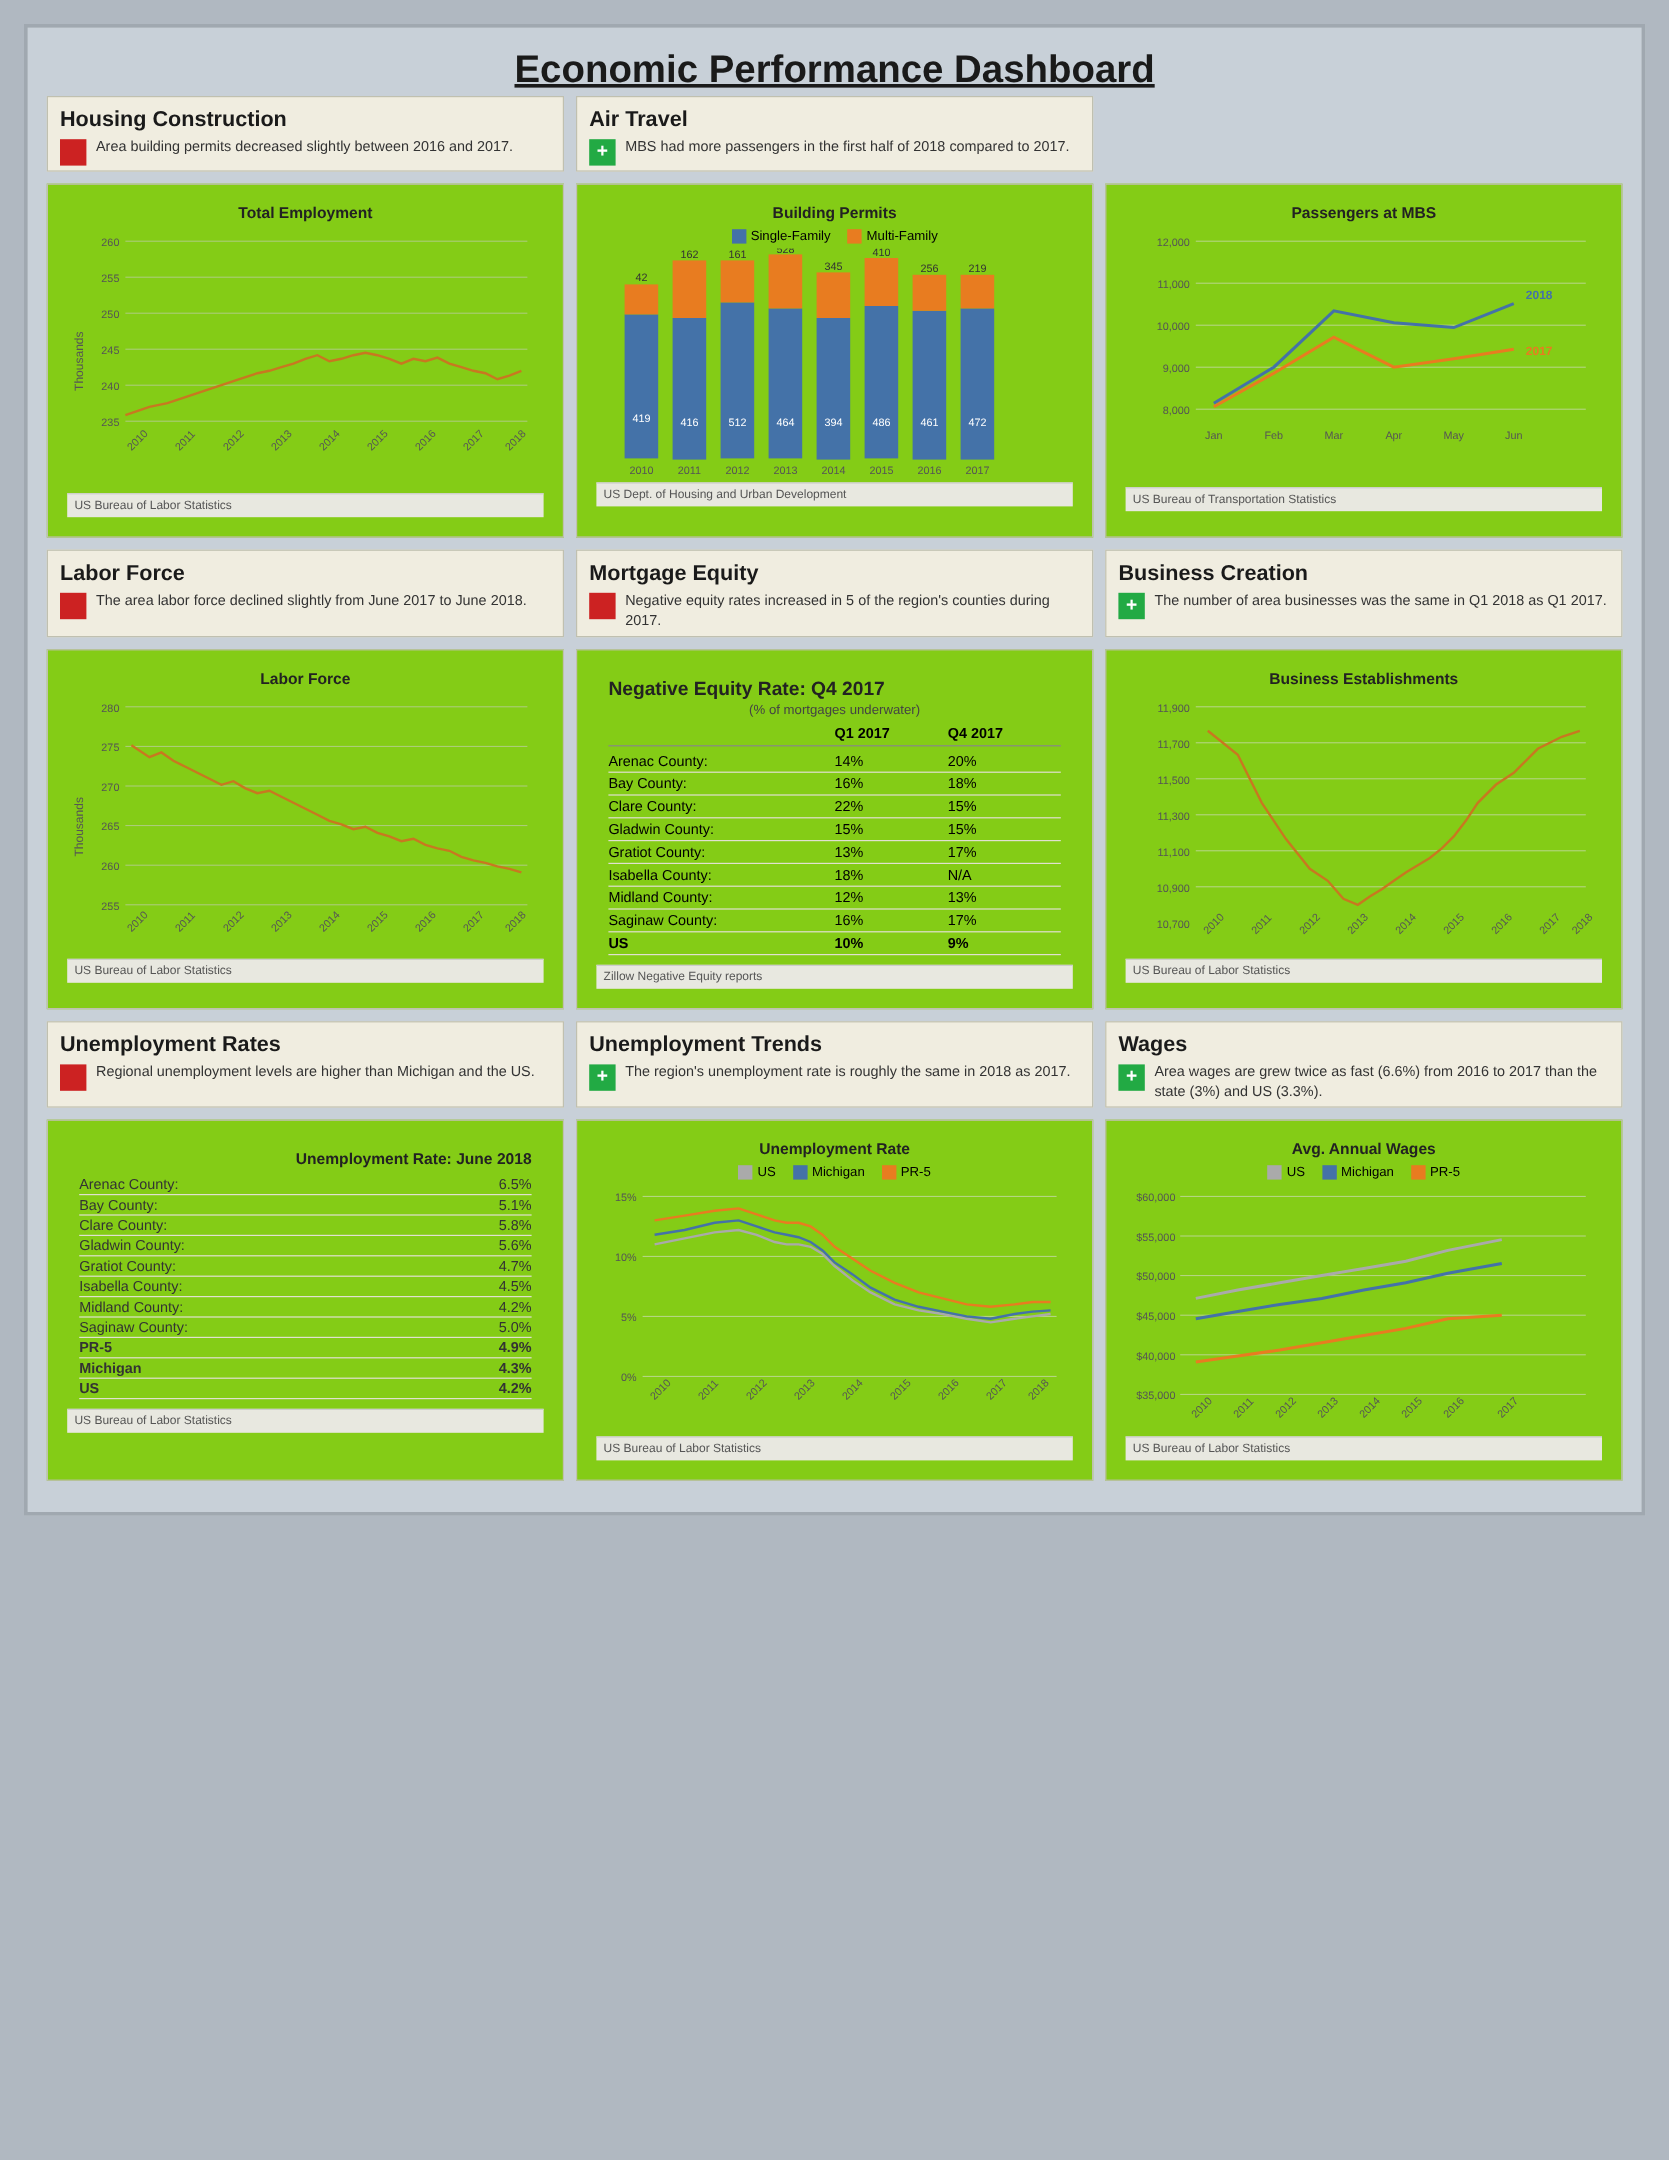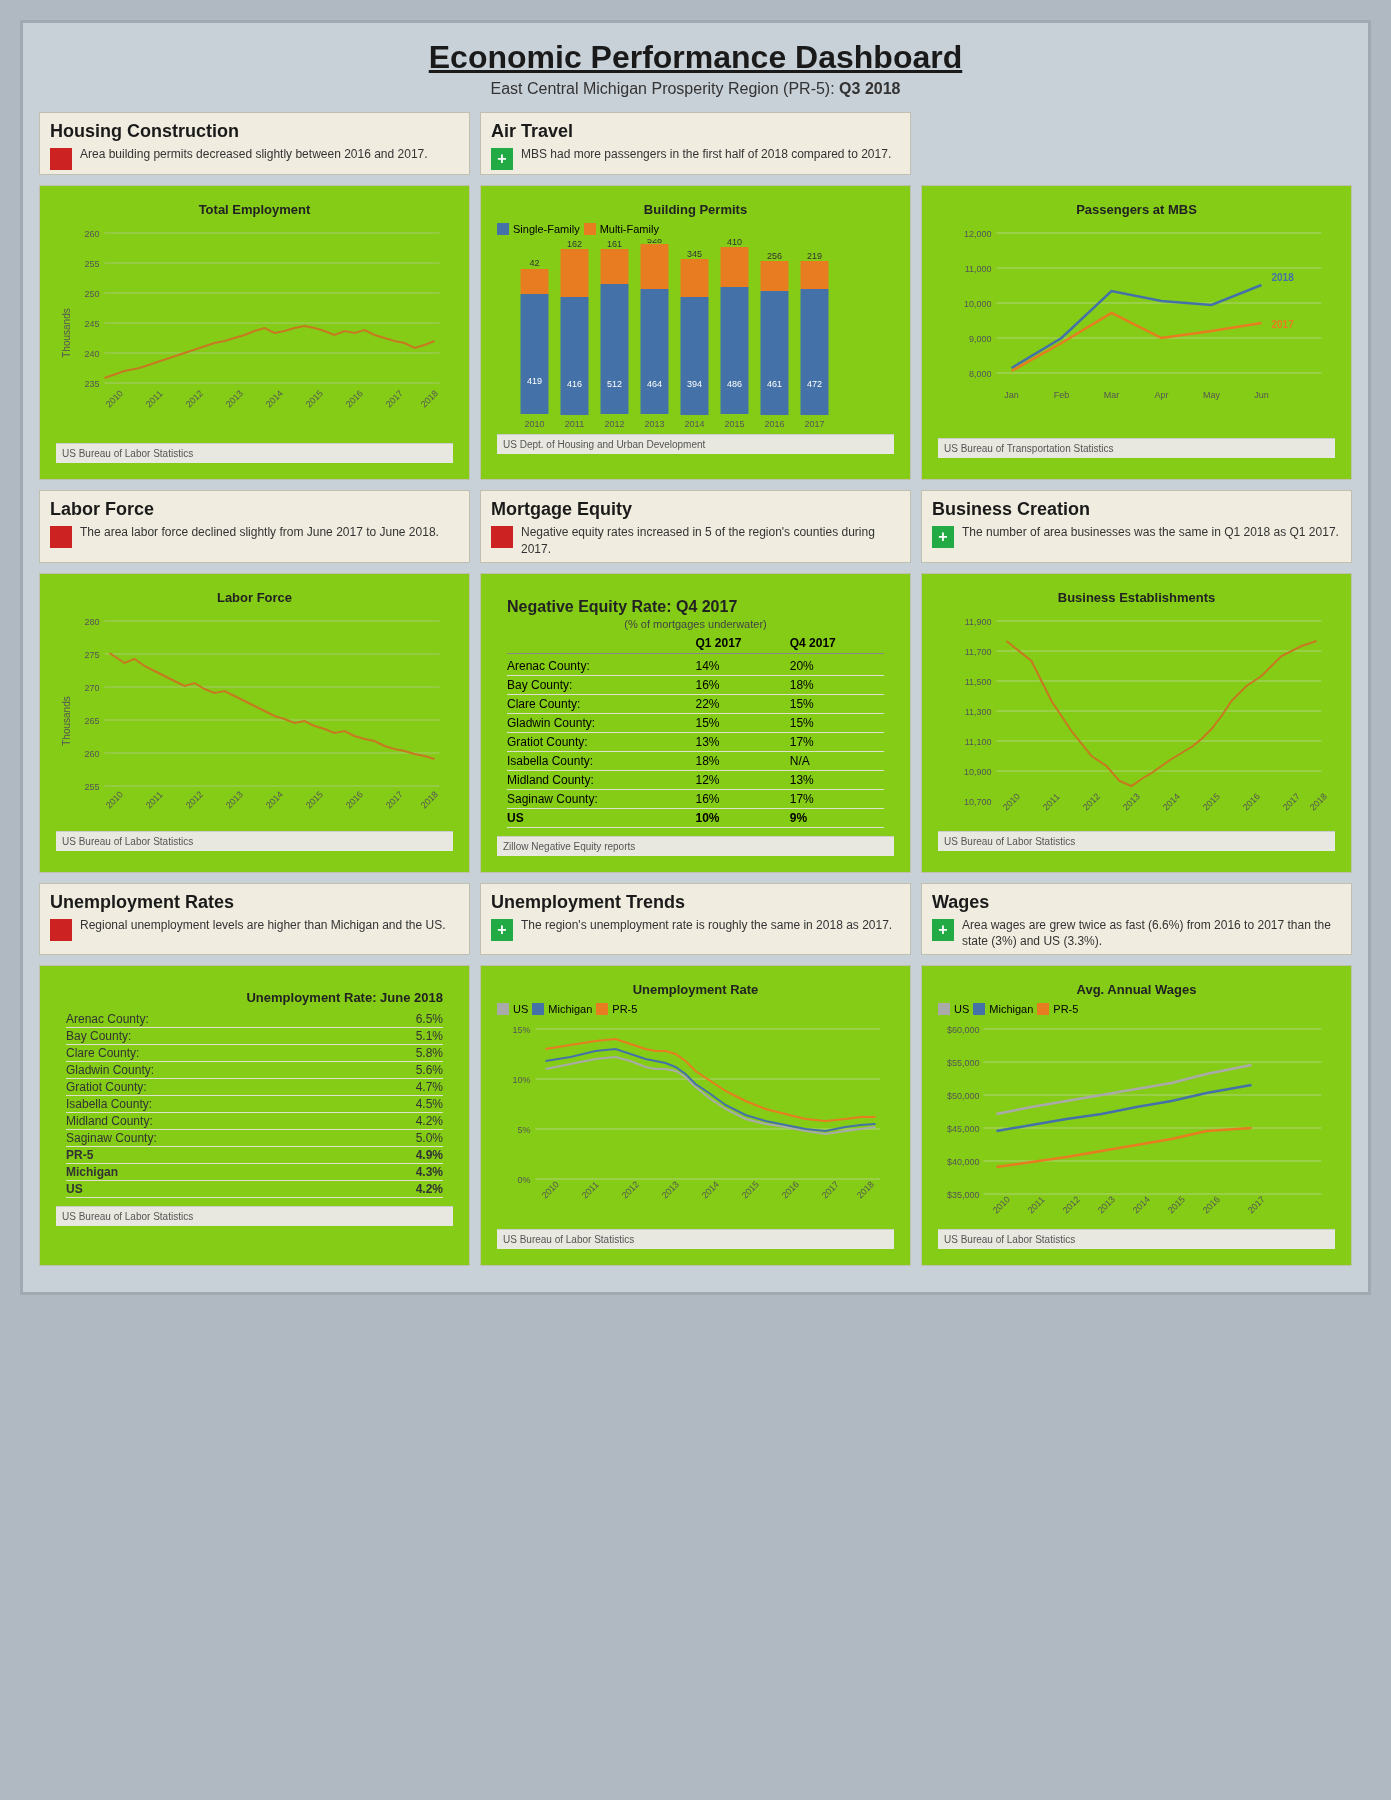--- a/index.html
+++ b/index.html
@@ -170,33 +170,30 @@
       gap: 4px;
       font-size: 11px;
     }
     .legend-box {
       width: 12px;
       height: 12px;
       flex-shrink: 0;
     }
     .legend-row {
       display: flex;
-      gap: 4px;
+      gap: 14px;
+      justify-content: center;
       margin-bottom: 4px;
     }
   </style>
 </head>
 <body>
 
 <div class="dashboard">
   <div class="dashboard-title">Economic Performance Dashboard</div>
-  <div class="dashboard-subtitle">
-    <span>East Central Michigan Prosperity Region (PR-5):</span>
-    <strong>Q3 2018</strong>
-  </div>
 
   <div class="grid-3">
 
 
     <div class="card">
       <div class="card-header">
         <div class="card-title">Housing Construction</div>
         <div class="card-indicator">
           <div class="indicator-red"></div>
           <div class="card-desc">Area building permits decreased slightly between 2016 and 2017.</div>

